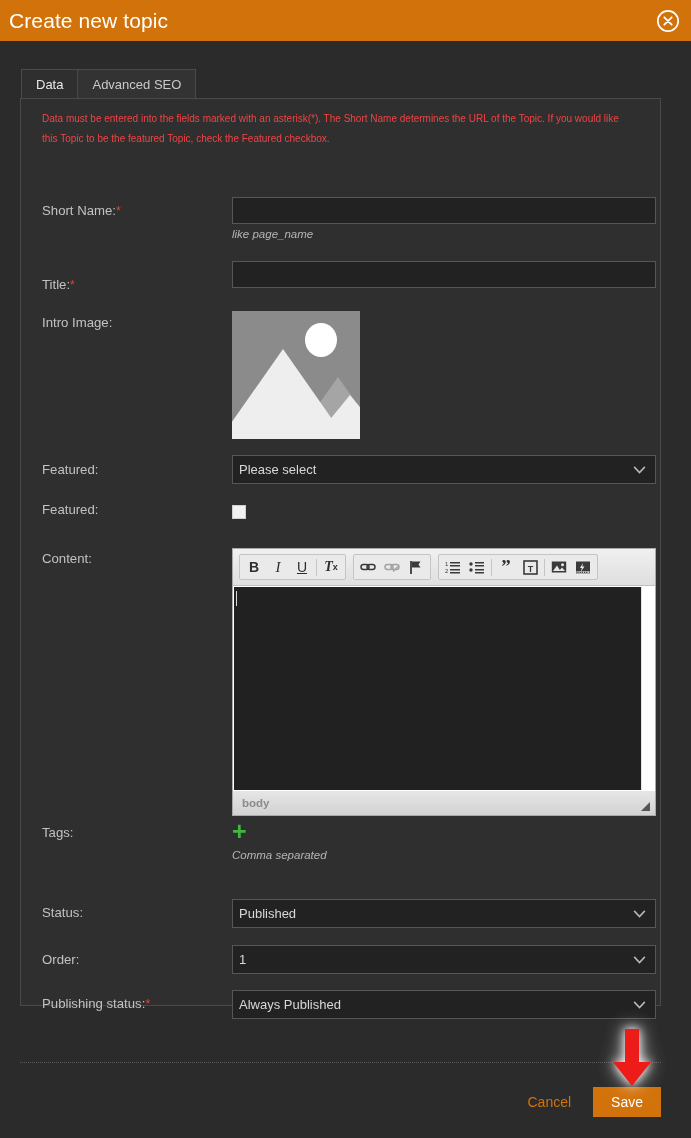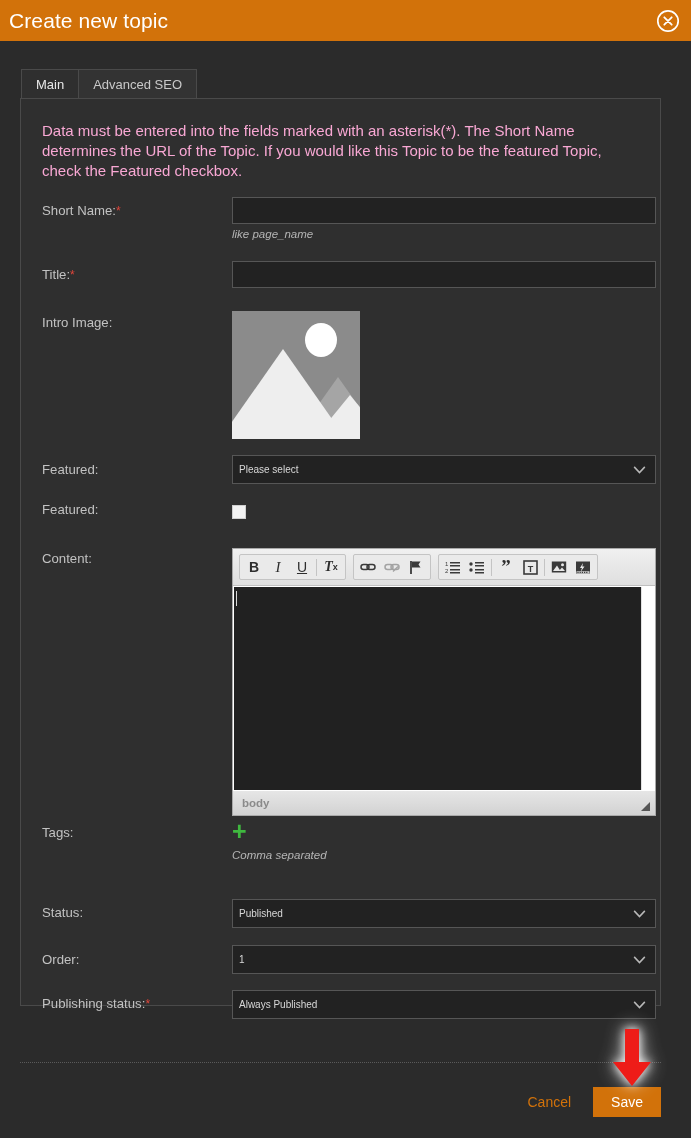--- a/index.html
+++ b/index.html
@@ -39,22 +39,22 @@
     margin-right: -1px;
   }
   .tab.active { background: #2f2f2f; color: #e8e8e8; border-bottom: 1px solid #2f2f2f; }
 
   
   .panel {
     position: absolute; left: 20px; top: 98px; width: 641px; height: 908px;
     background: #2f2f2f; border: 1px solid #4a4a4a;
   }
   .intro-text {
-    position: absolute; left: 21px; top: 22px; width: 590px;
-    color: #f9a8d4; font-size: 15px; line-height: 20px;
+    position: absolute; left: 21px; top: 10px; width: 590px;
+    color: #ef4444; font-size: 10px; line-height: 20px;
   }
   .row { position: absolute; left: 21px; width: 600px; }
   .label {
     position: absolute; left: 0; color: #c2c2c2; font-size: 13.2px;
     white-space: nowrap;
   }
   .req { color: #e0453a; font-size: 12px; }
   .ctrl { position: absolute; left: 190px; }
 
   .textbox {
@@ -74,21 +74,21 @@
   .img-ph .m1 { position: absolute; left: -12px; bottom: 0; width: 0; height: 0;
     border-left: 63px solid transparent; border-right: 63px solid transparent; border-bottom: 90px solid #eeeeee; }
   .img-ph .m2 { position: absolute; right: -22px; bottom: 0; width: 0; height: 0;
     border-left: 44px solid transparent; border-right: 44px solid transparent; border-bottom: 62px solid #a5a5a5; }
   .img-ph .m3 { position: absolute; right: -26px; bottom: 0; width: 0; height: 0;
     border-left: 36px solid transparent; border-right: 36px solid transparent; border-bottom: 44px solid #eeeeee; }
 
   
   .select {
     width: 424px; height: 29px; background: #222222; border: 1px solid #565656;
-    color: #d8d8d8; font-size: 10px; display: flex; align-items: center;
+    color: #d8d8d8; font-size: 13px; display: flex; align-items: center;
     padding: 0 6px; position: relative; cursor: pointer;
   }
   .select .chev {
     position: absolute; right: 9px; top: 50%; margin-top: -4px;
     width: 13px; height: 8px;
   }
 
   
   .chk { width: 14px; height: 14px; background: #f2f2f2; border: 1px solid #cfcfcf; cursor: pointer; }
 
@@ -152,38 +152,38 @@
     <div class="titlebar-title">Create new topic</div>
     <div class="close-icon">
       <svg width="24" height="24" viewBox="0 0 24 24">
         <circle cx="12" cy="12" r="10.2" fill="none" stroke="#ffffff" stroke-width="1.7"></circle>
         <path d="M8.3 8.3 L15.7 15.7 M15.7 8.3 L8.3 15.7" stroke="#ffffff" stroke-width="1.8" stroke-linecap="round"></path>
       </svg>
     </div>
   </div>
 
   <div class="tabs">
-    <div class="tab active">Main</div>
+    <div class="tab active">Data</div>
     <div class="tab">Advanced SEO</div>
   </div>
 
   <div class="panel">
 
     <div class="intro-text">Data must be entered into the fields marked with an asterisk(*). The Short Name determines the URL of the Topic. If you would like this Topic to be the featured Topic, check the Featured checkbox.</div>
 
     <div class="row" style="top:98px;">
       <div class="label" style="top:6px;"><span>Short Name:</span><span class="req">*</span></div>
       <div class="ctrl">
         <input class="textbox" type="text" value="" style="">
         <div class="hint">like page_name</div>
       </div>
     </div>
 
     <div class="row" style="top:162px;">
-      <div class="label" style="top:6px;"><span>Title:</span><span class="req">*</span></div>
+      <div class="label" style="top:16px;"><span>Title:</span><span class="req">*</span></div>
       <div class="ctrl">
         <input class="textbox" type="text" value="" style="">
       </div>
     </div>
 
     <div class="row" style="top:212px;">
       <div class="label" style="top:4px;">Intro Image:</div>
       <div class="ctrl">
         <div class="img-ph">
           <div class="sun"></div>

